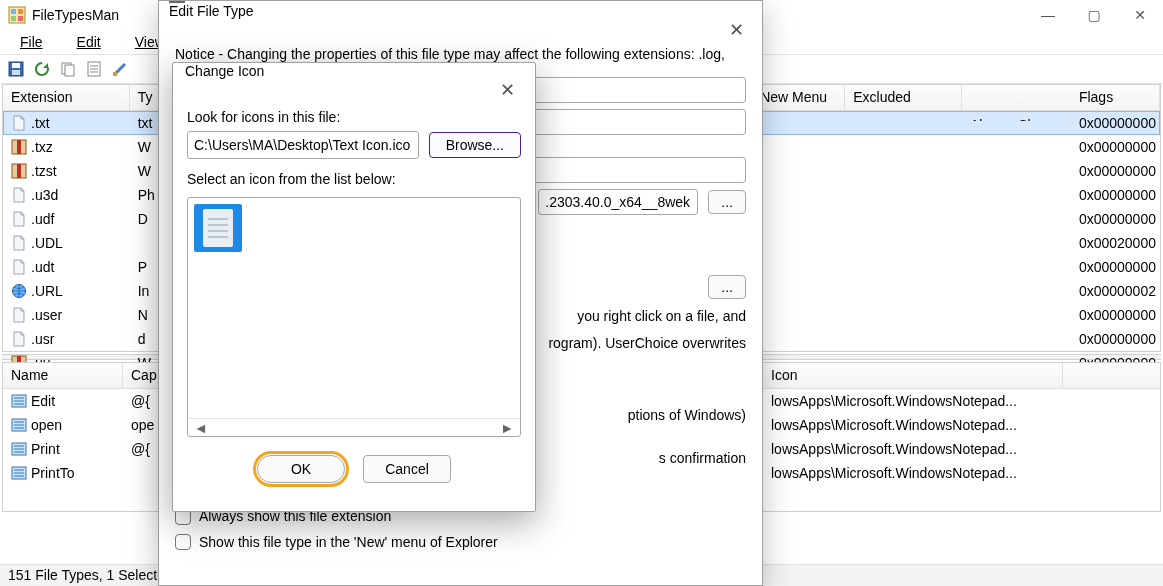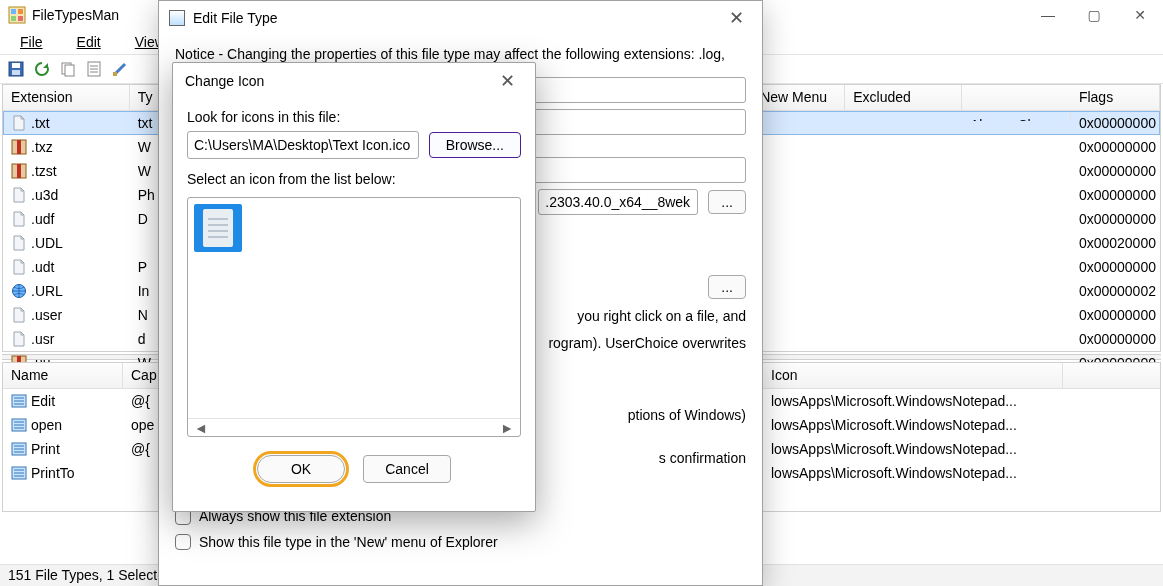--- a/index.html
+++ b/index.html
@@ -43,21 +43,21 @@
   .lower-list { margin: 0 2px; height: 150px; }
   .lower-list .col-name { width: 120px; }
   .lower-list .col-cap  { width: 640px; }
   .lower-list .col-icon { width: 300px; }
   .truncated { text-overflow: ellipsis; }
 
   .statusbar { position: absolute; bottom: 0; left: 0; right: 0; height: 22px; padding: 2px 8px; background: #f3f3f3; border-top: 1px solid #e1e1e1; font-size: 14px; }
 
   
   .edit-dialog { position: absolute; left: 158px; top: 0; width: 605px; height: 586px; background: #fff; border: 1px solid #a0a0a0; box-shadow: 0 8px 28px rgba(0,0,0,.25); }
-  .dlg-titlebar { height: 34px; display: flex; align-items: center; padding: 0 10px; }
+  .dlg-titlebar { height: 34px; display: flex; padding: 0 10px; flex-direction: column; }
   .dlg-titlebar .dlg-icon { width: 16px; height: 16px; margin-right: 8px; border: 1px solid #666; background: linear-gradient(#fff,#bde0ff); }
   .dlg-close { margin-left: auto; font-size: 18px; color: #555; padding: 0 8px; }
   .edit-body { padding: 4px 16px; font-size: 14px; line-height: 1.4; }
   .edit-body .notice { margin: 6px 0 12px; }
   .edit-body .field { display: flex; align-items: center; margin: 6px 0; gap: 8px; }
   .edit-body input[type=text] { border: 1px solid #a7a7a7; border-radius: 3px; padding: 3px 6px; font-size: 14px; height: 26px; }
   .edit-body .browse-btn { border: 1px solid #a7a7a7; border-radius: 4px; padding: 3px 12px; background: #fafafa; }
   .edit-body .long-input { width: 100%; }
   .edit-body .note { margin: 8px 0; }
   .edit-body label.cb { display: flex; align-items: center; gap: 8px; margin: 6px 0; }

